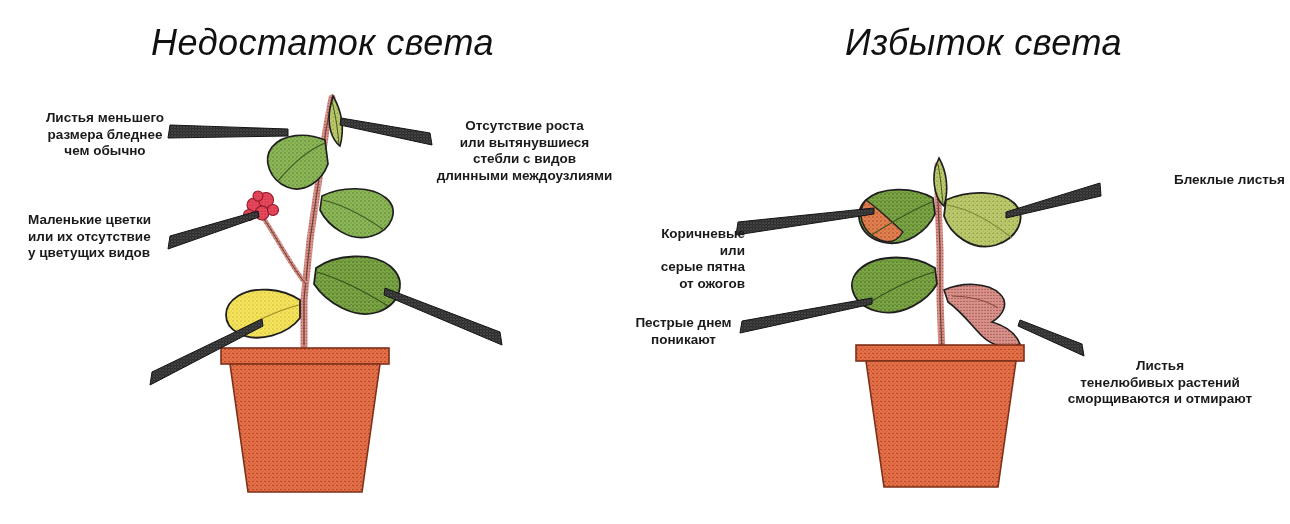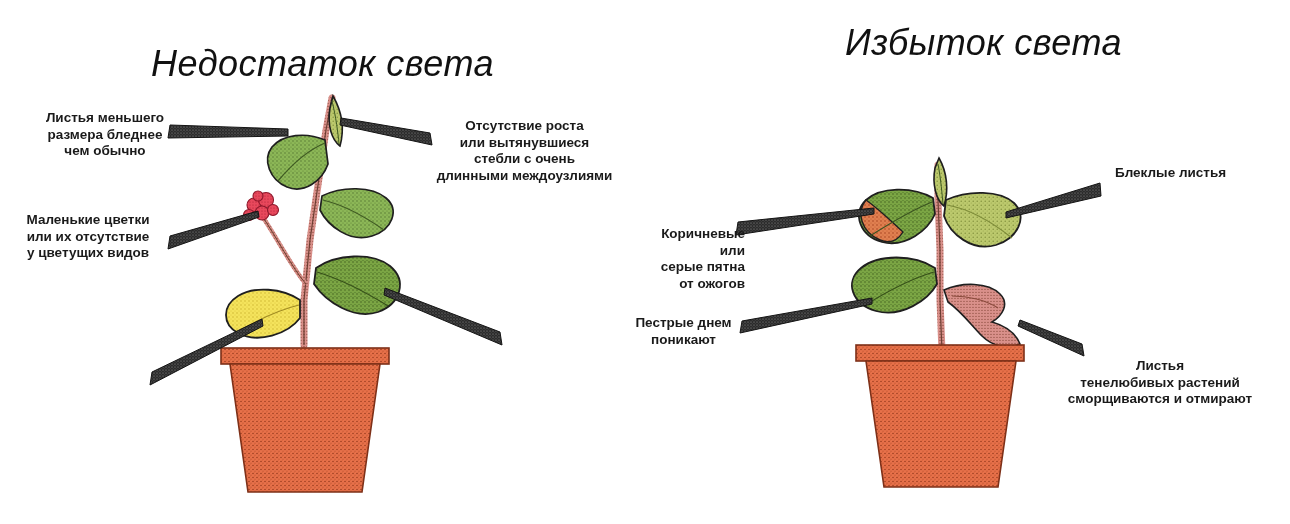--- a/index.html
+++ b/index.html
@@ -30,21 +30,21 @@
     top: 22px;
     width: 100%;
     text-align: center;
     font-size: 36px;
     font-style: italic;
     font-weight: 400;
     color: #111111;
     letter-spacing: 0.5px;
     white-space: nowrap;
   }
-  #panel-deficit .panel-title { left: 0; margin-top: 21px; }
+  #panel-deficit .panel-title { left: 0; }
   #panel-excess  .panel-title { left: 16px; }
 
   .callout {
     position: absolute;
     font-size: 13.5px;
     line-height: 16.5px;
     color: #1a1a1a;
     font-weight: 700;
     white-space: pre;
   }
@@ -198,39 +198,39 @@
 
   <div class="panel" id="panel-deficit">
     <div class="panel-title">Недостаток света</div>
 
     <div class="callout ta-center" style="left:30px; top:110px; width:150px;">Листья меньшего
 размера бледнее
 чем обычно</div>
 
     <div class="callout ta-center" style="left:432px; top:118px; width:185px;">Отсутствие роста
 или вытянувшиеся
-стебли с очень
+стебли с видов
 длинными междоузлиями</div>
 
-    <div class="callout ta-left" style="left:8px; top:212px; width:160px;text-align:center;">Маленькие цветки
+    <div class="callout ta-left" style="left:28px; top:212px; width:160px;">Маленькие цветки
 или их отсутствие
 у цветущих видов</div>
 
 
   </div>
 
   <div class="panel" id="panel-excess">
     <div class="panel-title">Избыток света</div>
 
     <div class="callout ta-right" style="left:-20px; top:198px; width:120px;margin-top:28px;">Коричневые
 или
 серые пятна
 от ожогов</div>
 
-    <div class="callout ta-left" style="left:470px; top:165px; width:170px;">Блеклые листья</div>
+    <div class="callout ta-left" style="left:470px; top:172px; width:170px;text-align:right;">Блеклые листья</div>
 
     <div class="callout ta-center" style="left:-19px; top:315px; width:115px;">Пестрые днем
 поникают</div>
 
     <div class="callout ta-center" style="left:400px; top:358px; width:230px;">Листья
 тенелюбивых растений
 сморщиваются и отмирают</div>
   </div>
 
 </div>

